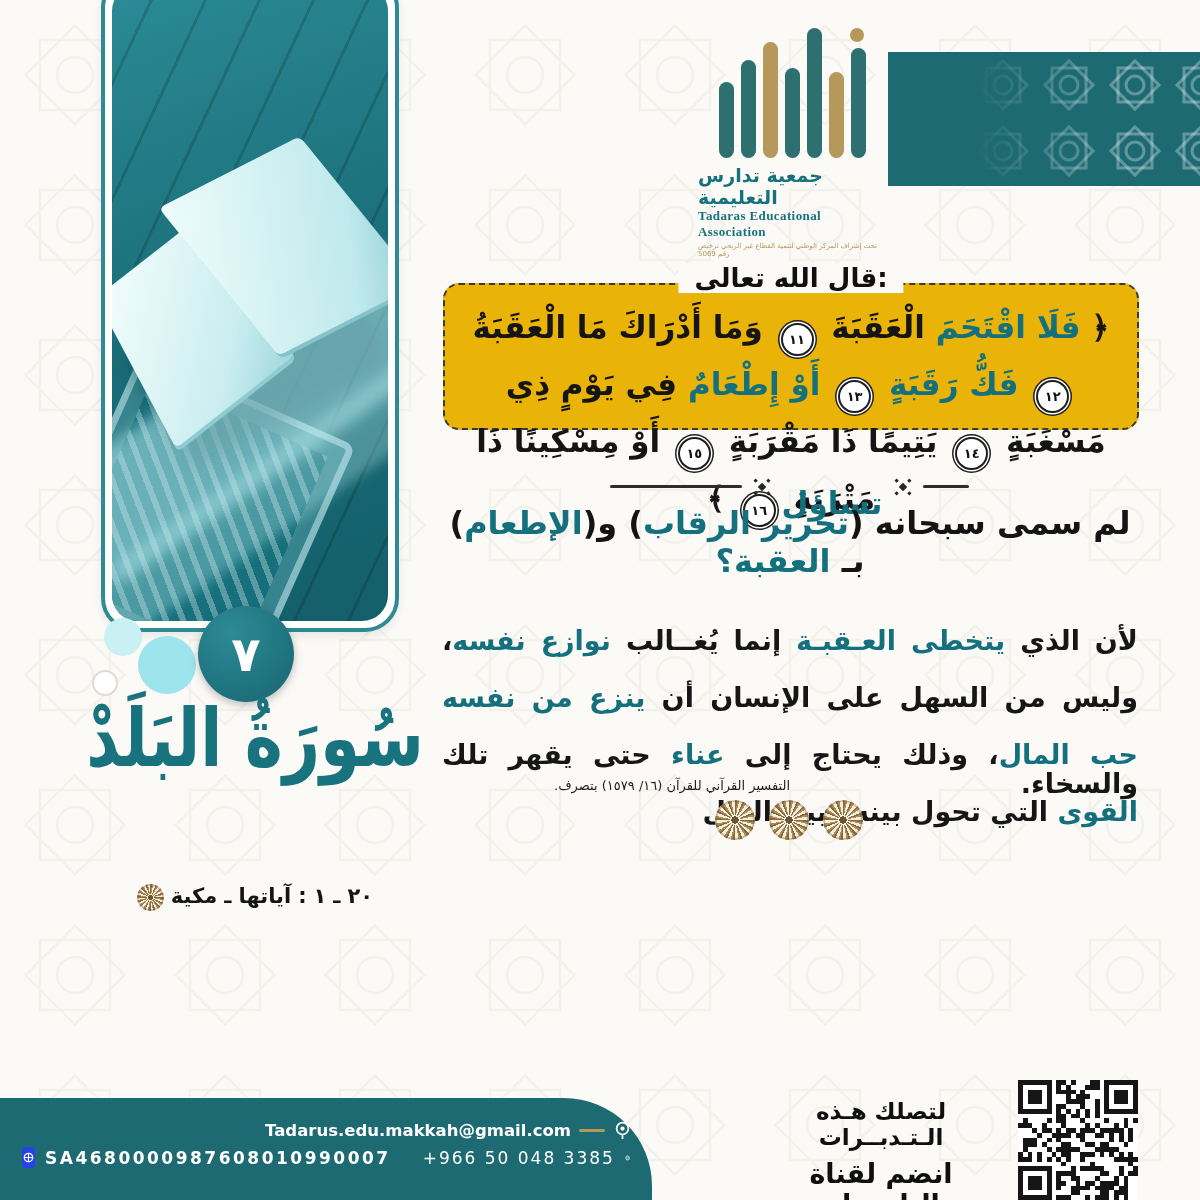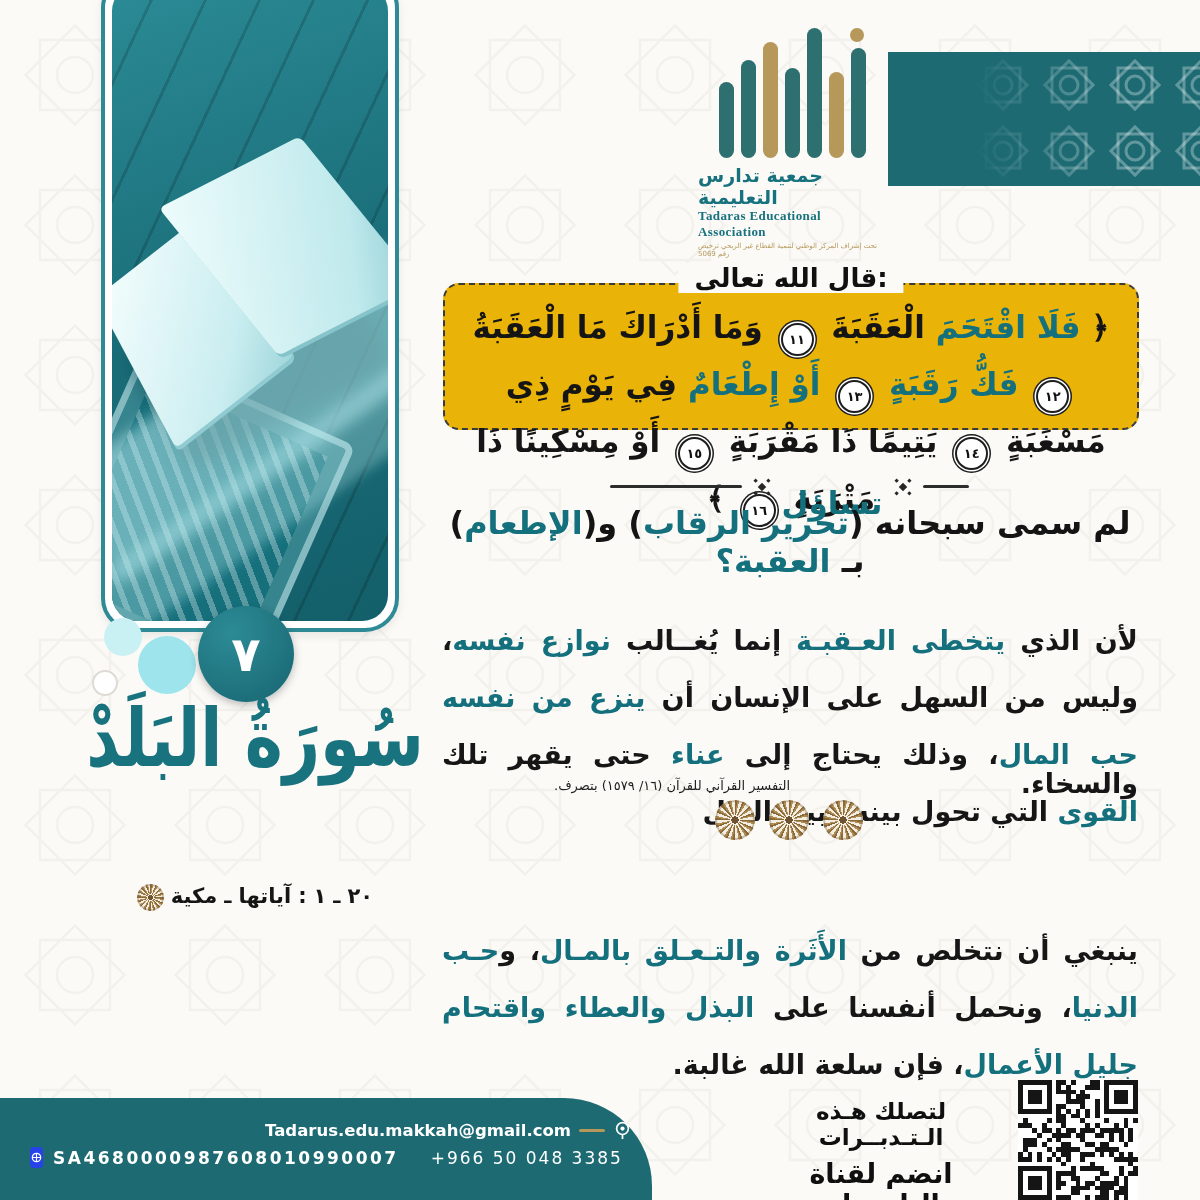--- a/index.html
+++ b/index.html
@@ -95,21 +95,21 @@
   .qr{left:1018px;top:1080px;width:120px;height:120px;background:#fff;}
   .qr svg{width:120px;height:120px;display:block;}
   
   .footer{left:0;top:1098px;width:652px;height:102px;background:#1d6a73;border-top-right-radius:88px;
     box-sizing:border-box;padding-top:23px;color:#fff;}
   .f-row{display:flex;align-items:center;}
   .f-row1{direction:rtl;gap:8px;padding:0 20px 0 10px;}
   .f-addr{font-size:16.5px;font-weight:bold;white-space:nowrap;}
   .f-dash{width:26px;height:3px;background:#b5985a;border-radius:2px;}
   .f-email{font-size:16.5px;font-weight:bold;direction:ltr;unicode-bidi:embed;white-space:nowrap;}
-  .f-row2{direction:ltr;gap:10px;padding:0 22px 0 30px;margin-top:7px;}
+  .f-row2{direction:ltr;gap:10px;padding:0 22px 0 22px;margin-top:7px;}
   .f-iban{font-size:17px;font-weight:bold;letter-spacing:2.5px;white-space:nowrap;}
   .f-line{flex:1;height:3px;background:#b5985a;border-radius:2px;margin:0 6px;}
   .f-phone{font-size:17px;font-weight:normal;letter-spacing:2px;white-space:nowrap;}
   .bank-ic{width:21px;height:21px;border-radius:4px;background:#2742e8;display:flex;align-items:center;justify-content:center;}
 </style>
 </head>
 <body>
 
 <div id="poster">
 
@@ -215,21 +215,20 @@
     <span class="attribution">التفسير القرآني للقرآن (١٦/ ١٥٧٩) بتصرف.</span>
   </div>
 
   <div class="abs rosette-row">
     <div class="rosette"></div>
     <div class="rosette"></div>
     <div class="rosette"></div>
   </div>
 
 
-  <div class="abs para message"><span class="sg-black">ينبغي أن نتخلص من </span><span class="sg-teal">الأَثَرة والتـعـلق بالمـال</span><span class="sg-black">، و</span><span class="sg-teal">حـب الدنيا</span><span class="sg-black">، ونحمل أنفسنا على </span><span class="sg-teal">البذل والعطاء واقتحام جليل الأعمال</span><span class="sg-black">، فإن سلعة الله غالبة.</span></div>
 
   <div class="abs tg">
     <div class="tg-l1">لتصلك هـذه الـتـدبــرات</div>
     <div class="tg-l2">انضم لقناة التليجرام</div>
   </div>
 
   <div class="abs qr">
     <svg id="qr-svg" viewBox="0 0 25 25" shape-rendering="crispEdges" xmlns="http://www.w3.org/2000/svg">
         <rect width="25" height="25" fill="#fff"></rect>
         <rect x="0" y="0" width="7" height="7" fill="#151515"></rect>

